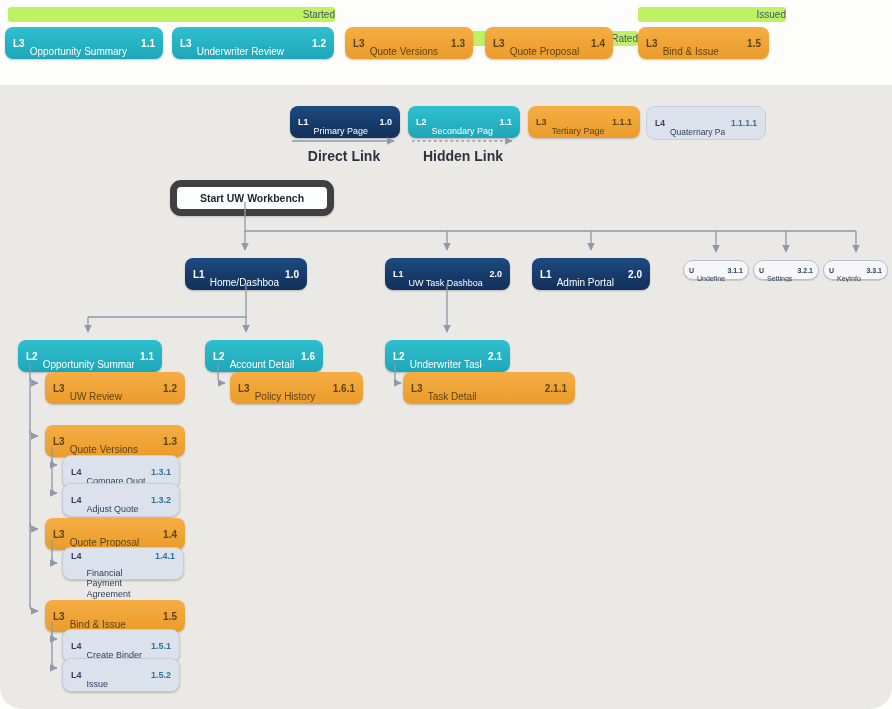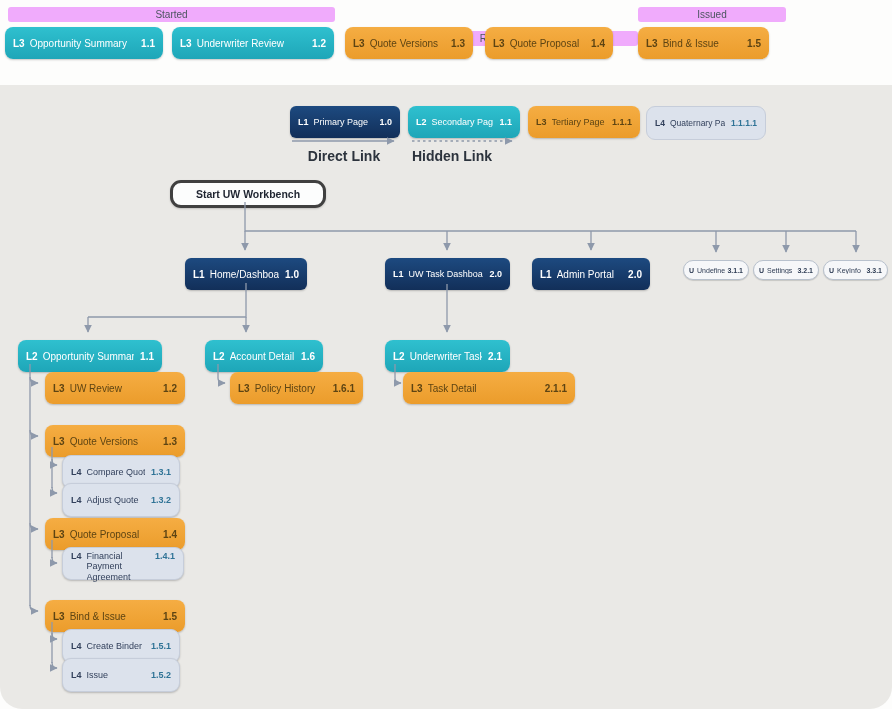--- a/index.html
+++ b/index.html
@@ -7,44 +7,44 @@
     width:892px;height:709px;position:relative;overflow:hidden;
     background:#fdfdfc;font-family:"Liberation Sans",sans-serif;
     -webkit-font-smoothing:antialiased;
   }
   .panel{
     position:absolute;left:0;top:85px;width:892px;height:624px;
     background:#eae9e6;border-radius:0 0 22px 22px;
   }
   
   .band{
-    position:absolute;top:7px;height:15px;background:#f0abfc;border-radius:3px;
-    display:flex;align-items:center;justify-content:center;
+    position:absolute;top:7px;height:15px;background:#bef264;border-radius:3px;
+    display:flex;align-items:center;justify-content:flex-end;
     font-size:10px;color:#4c5560;
   }
   
   .node{
     position:absolute;box-sizing:border-box;display:flex;align-items:center;
     border-radius:8px;font-size:10px;padding:16px 8px;height:24px;
     box-shadow:0 1px 2px rgba(0,0,0,.22);white-space:nowrap;
   }
   .node .pref{font-weight:bold;margin-right:5px;}
-  .node .lbl{flex:1;overflow:hidden;}
+  .node .lbl{flex:1;overflow:hidden;margin-top:17px;}
   .node .num{font-weight:bold;margin-left:6px;}
-  .navy{background:linear-gradient(#1d4a80,#122f59);color:#fff;border-radius:6px;}
+  .navy{background:linear-gradient(#1d4a80,#122f59);color:#fff;}
   .teal{background:linear-gradient(#2fc0cf,#1ea6b8);color:#fff;}
   .orange{background:linear-gradient(#f5ad43,#eb9c2b);color:#5d4413;}
   .l4g{background:#dce2ec;color:#33415c;border:1px solid #c6cdda;border-radius:9px;}
   .l4g .num{color:#2f7396;}
   .ug{background:#f6f7f9;color:#2e3c54;border:1px solid #b8c1cd;border-radius:10px;
       font-size:7px;padding:0 5px;height:20px;box-shadow:0 1px 1px rgba(0,0,0,.15);}
   .ug .pref{margin-right:3px;}
   .ug .num{font-weight:bold;margin-left:2px;}
   .startnode{
-    position:absolute;background:#fcfdfd;border:3px solid #404040;border-radius:11px;
+    position:absolute;background:#fcfdfd;border:7px solid #404040;border-radius:11px;
     display:flex;align-items:center;justify-content:center;
     font-size:10.5px;font-weight:bold;color:#1e2430;
     box-shadow:0 1px 2px rgba(0,0,0,.18);
   }
   .linklabel{
     position:absolute;font-size:14px;font-weight:bold;color:#2c333d;text-align:center;
   }
   .fpa{height:33px;align-items:flex-start;padding-top:3px;}
   .fpa .lbl{white-space:normal;line-height:1.15;}
   svg.wires{position:absolute;left:0;top:0;pointer-events:none;}
@@ -104,21 +104,21 @@
   <span class="pref">L3</span>
   <span class="lbl">Tertiary Page</span>
   <span class="num">1.1.1</span>
 </div>
 <div class="node l4g" style="left:646px;top:106px;width:120px;height:22px;font-size:8.5px;box-shadow:none;">
   <span class="pref">L4</span>
   <span class="lbl">Quaternary Page</span>
   <span class="num">1.1.1.1</span>
 </div>
 <div class="linklabel" style="left:292px;top:148px;width:104px;">Direct Link</div>
-<div class="linklabel" style="left:400px;top:148px;width:104px;">Hidden Link</div>
+<div class="linklabel" style="left:411px;top:148px;width:104px;">Hidden Link</div>
 
 <div class="startnode" style="left:170px;top:180px;width:150px;height:22px;">Start UW Workbench</div>
 
 <div class="node navy" style="left:185px;top:258px;width:122px;">
   <span class="pref">L1</span>
   <span class="lbl">Home/Dashboard</span>
   <span class="num">1.0</span>
 </div>
 <div class="node navy" style="left:385px;top:258px;width:125px;font-size:9px;">
   <span class="pref">L1</span>

